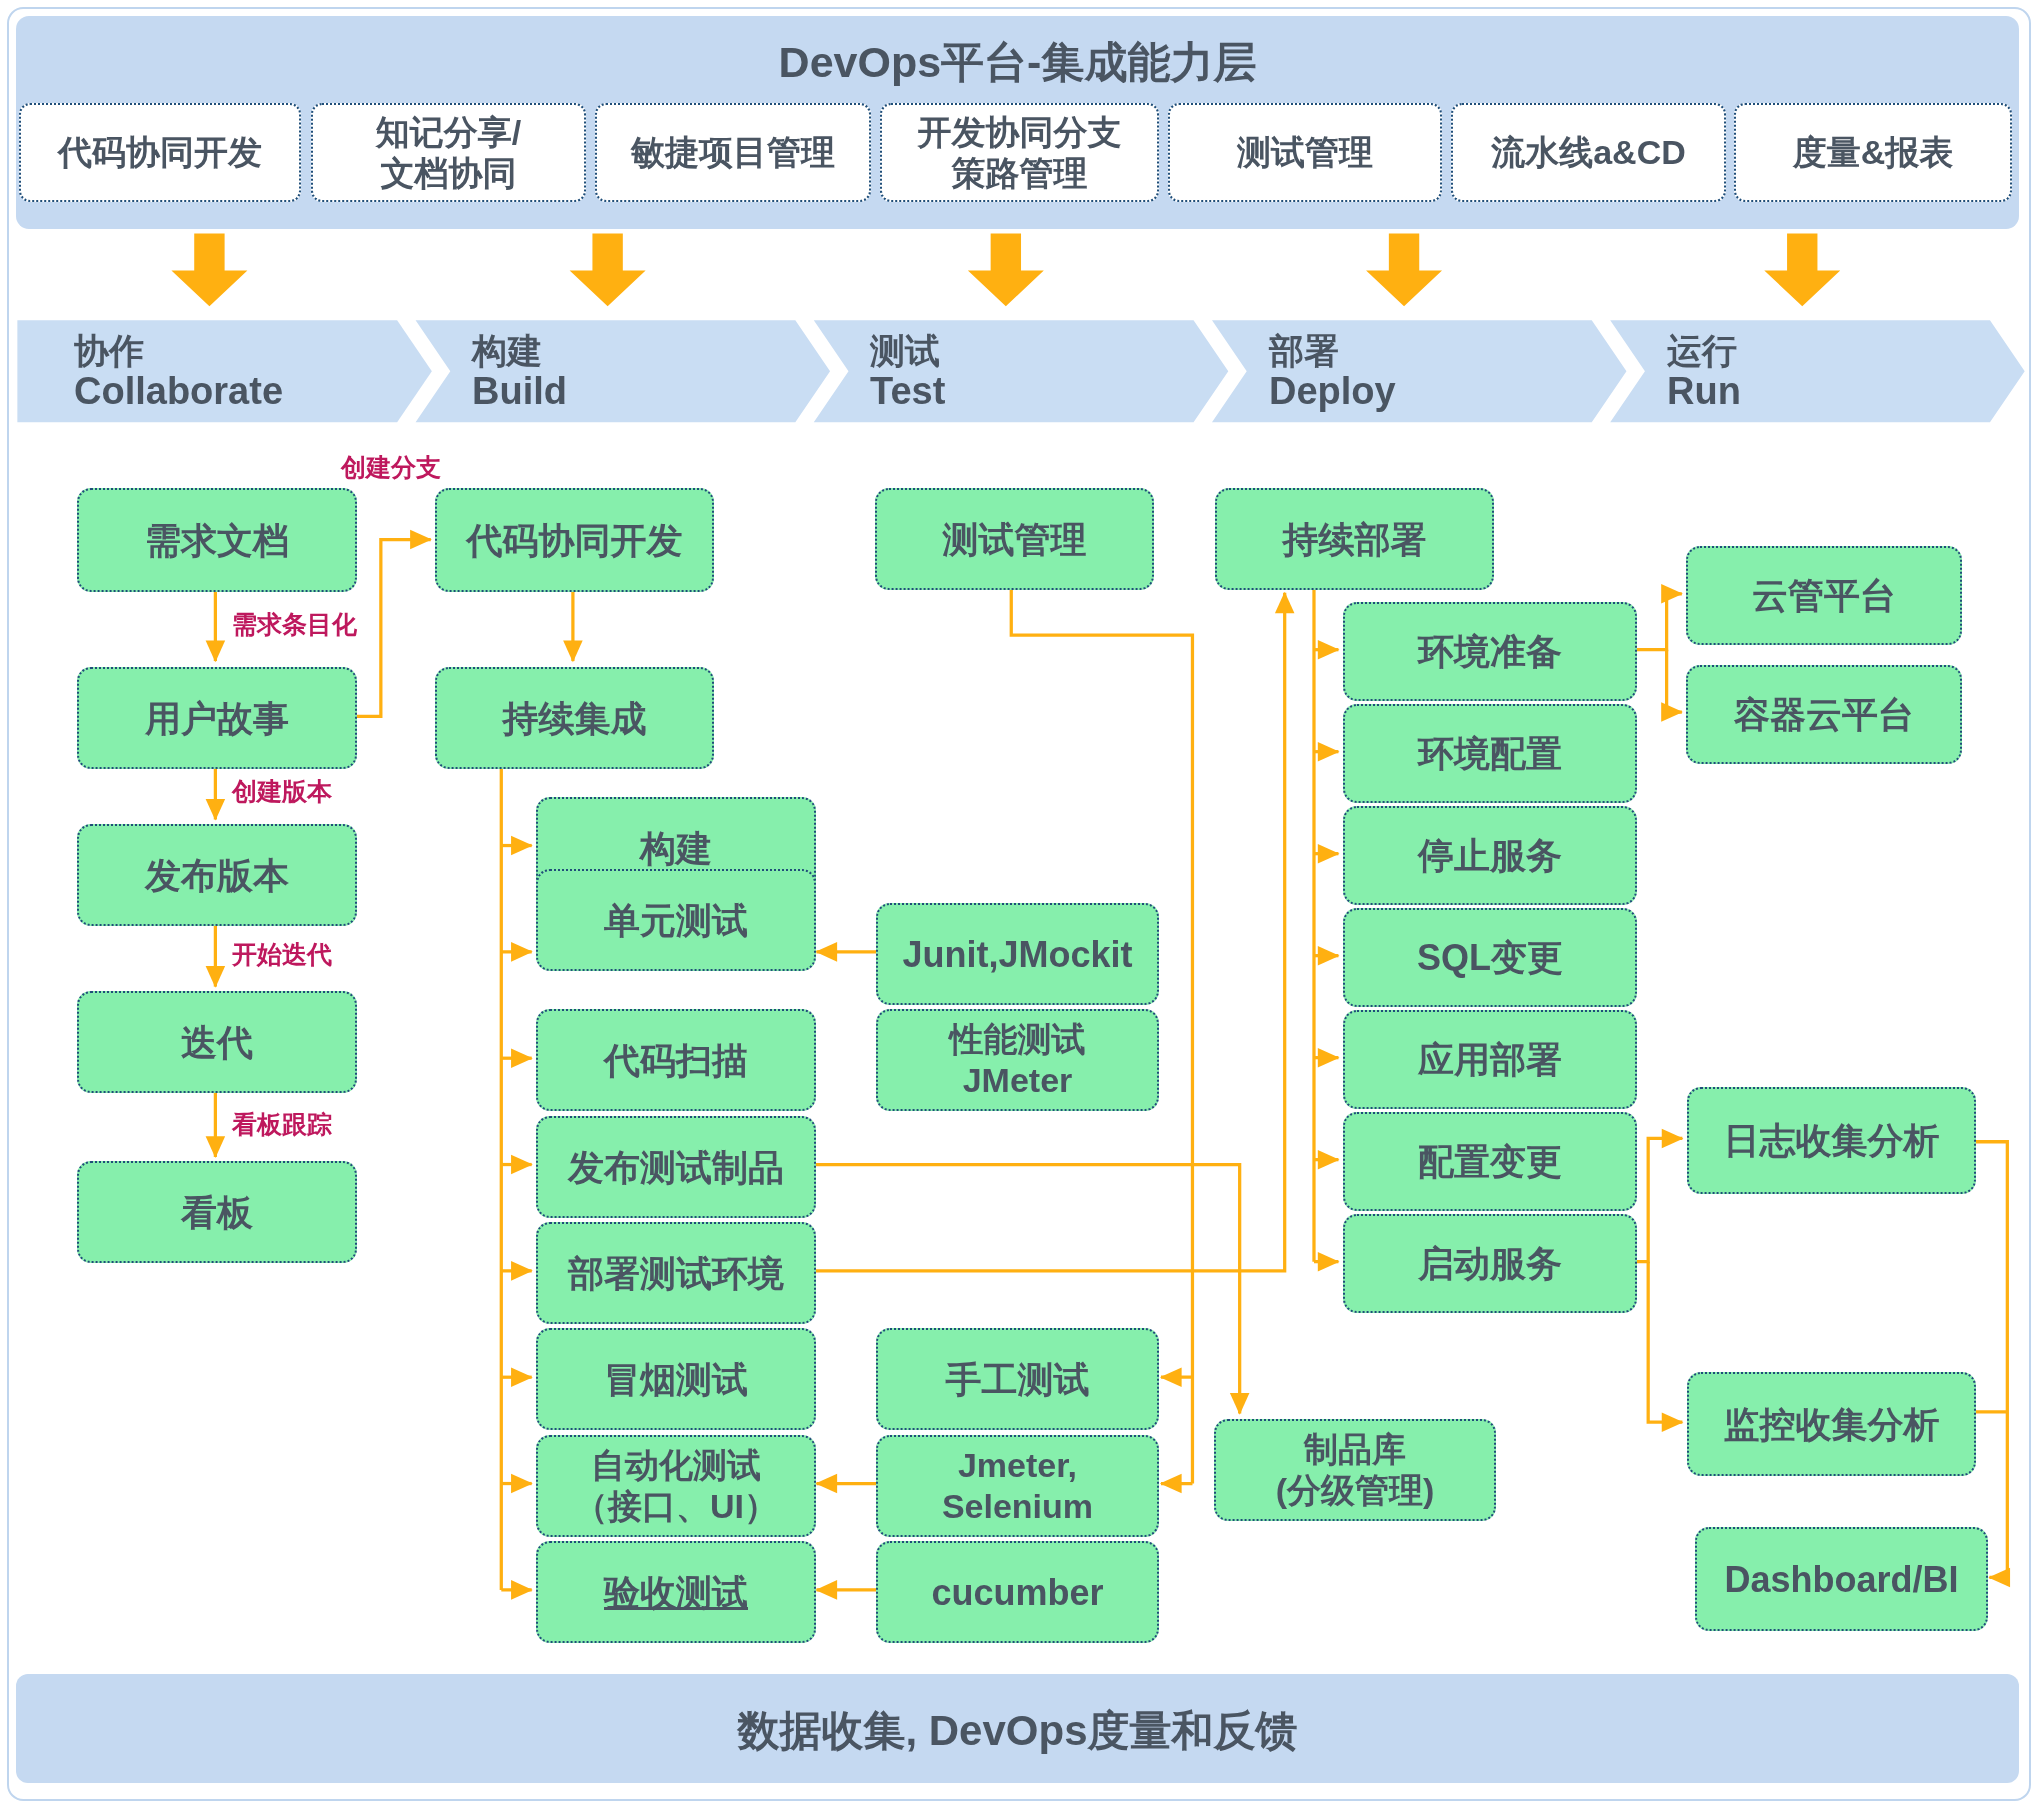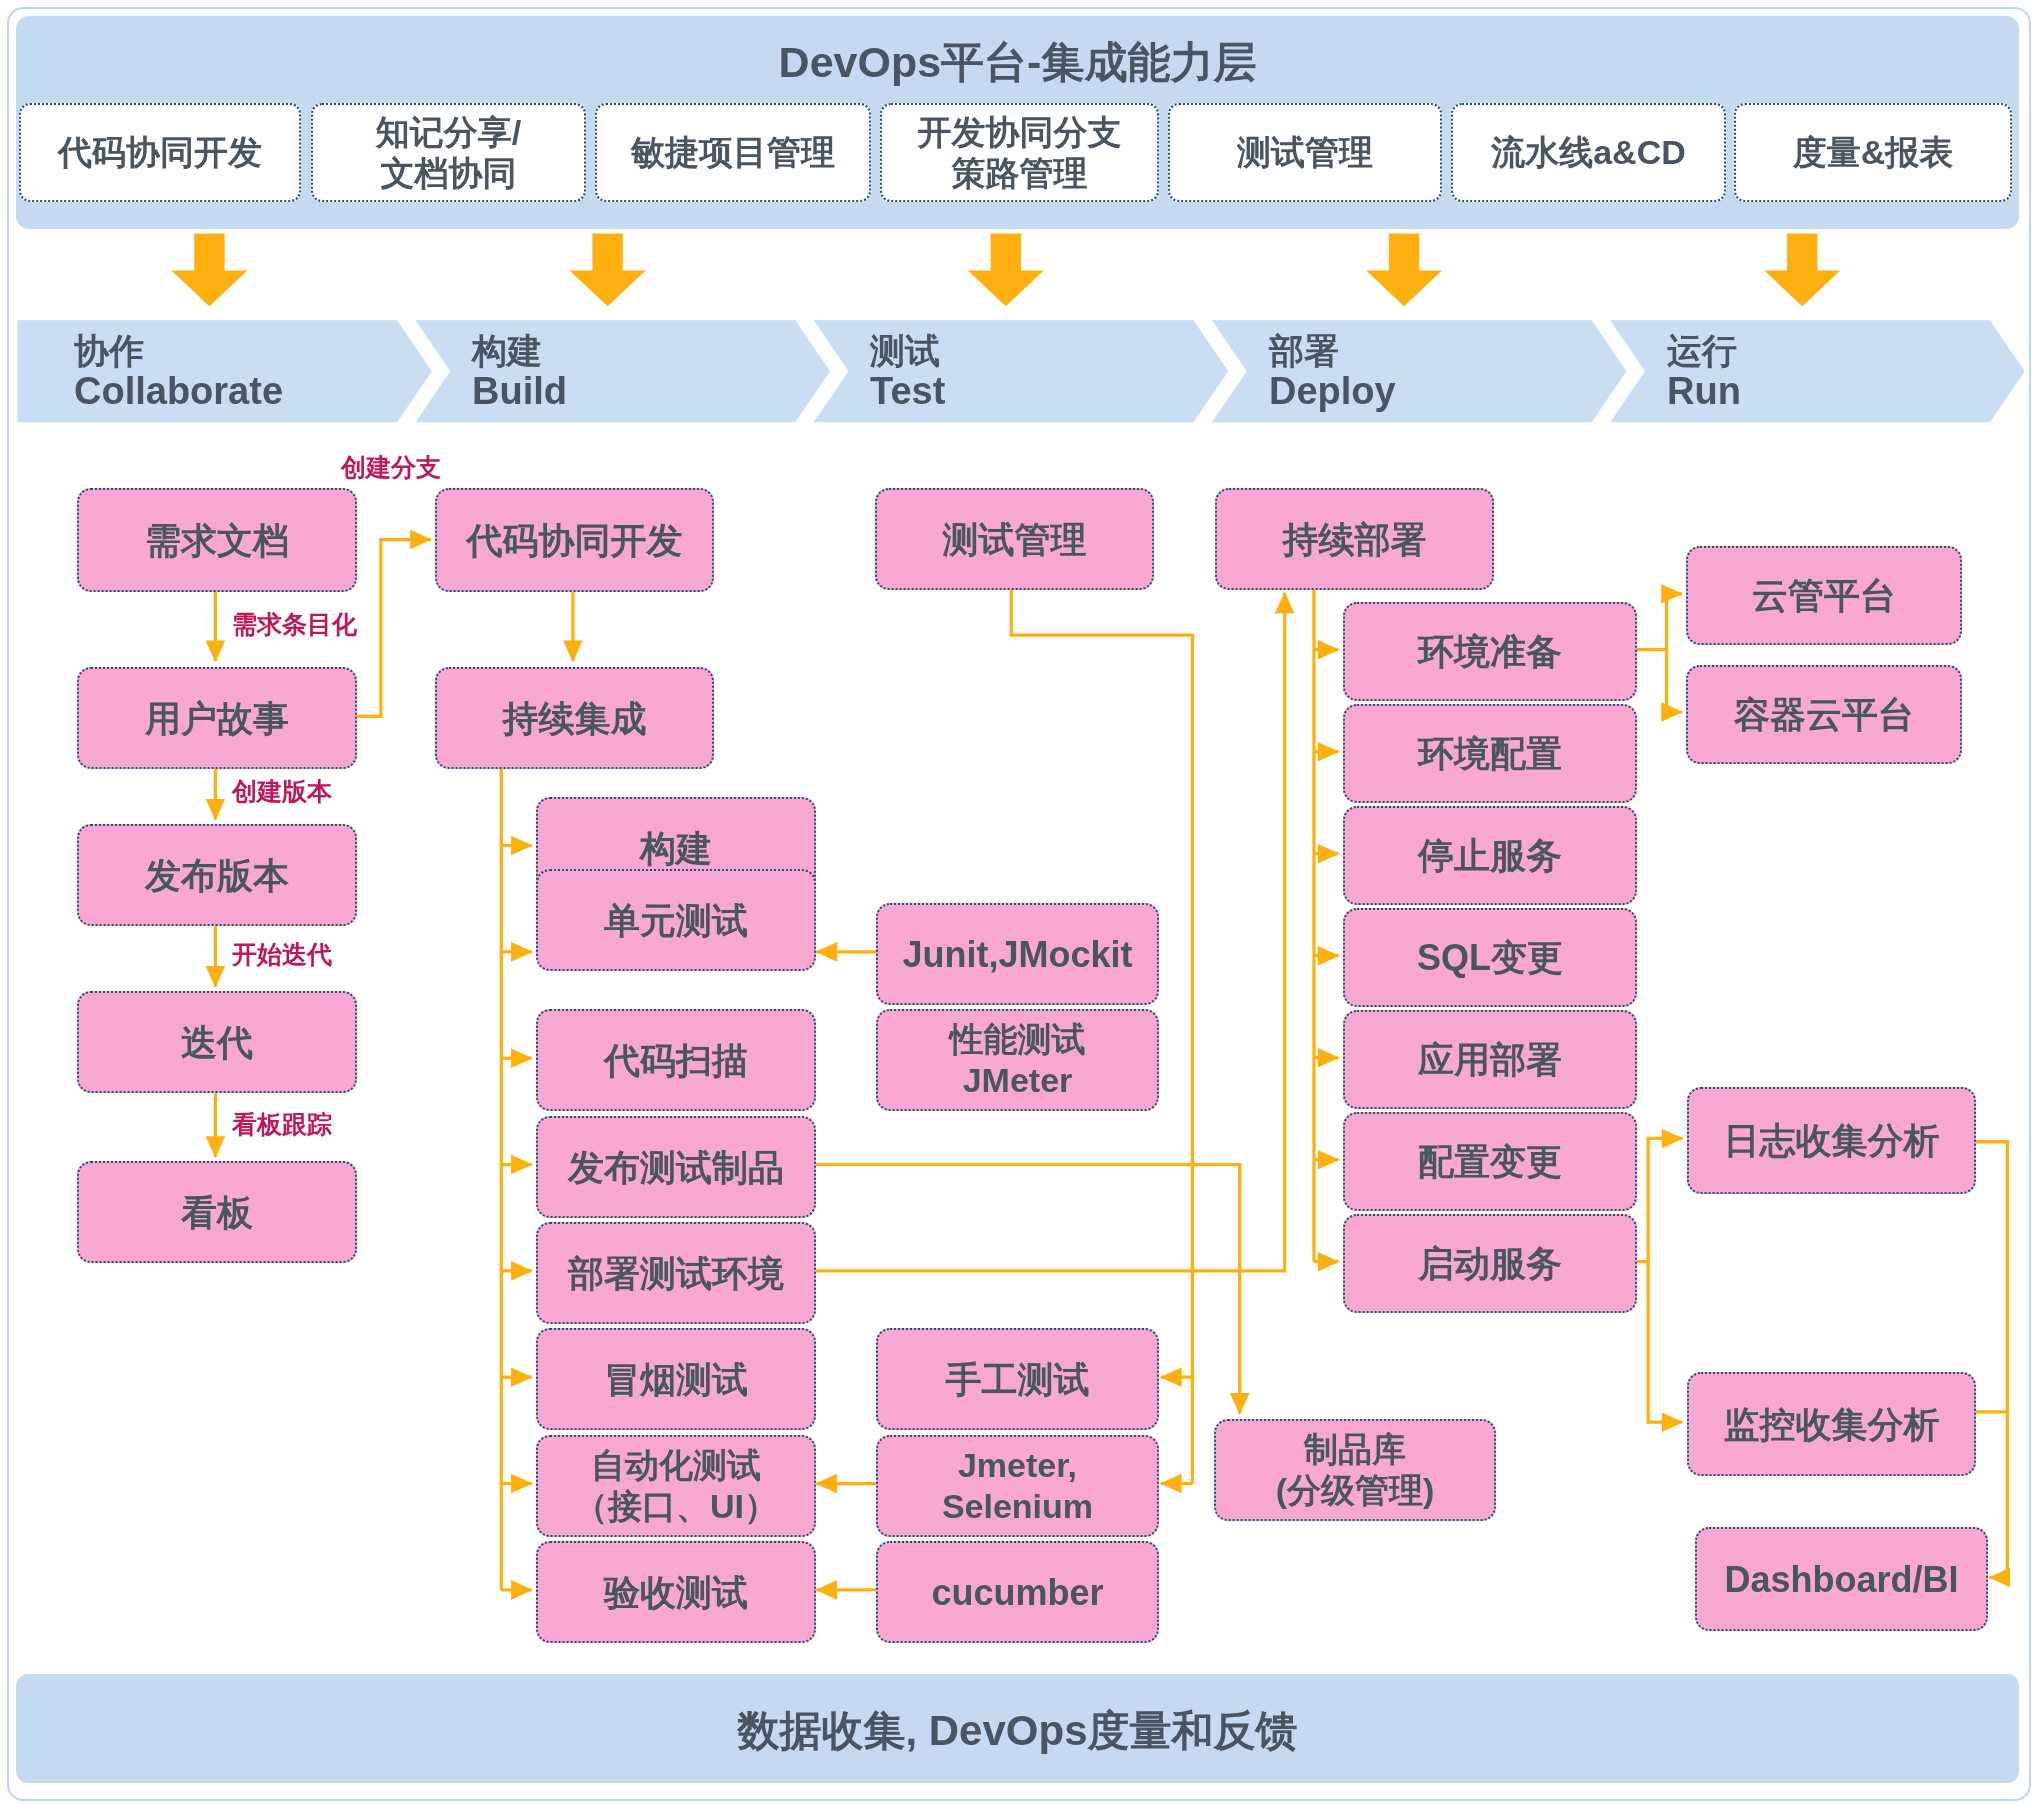--- a/index.html
+++ b/index.html
@@ -1,20 +1,20 @@
 <!DOCTYPE html>
 <html style="font-size:8.7px"><head>
 <meta charset="utf-8">
 <style>
   html,body{margin:0;padding:0;background:#fff;}
   #canvas{position:relative;width:2035px;height:1805px;background:#fff;overflow:hidden;
           font-family:"Liberation Sans","DejaVu Sans",sans-serif;}
   .abs{position:absolute;}
   .banner{background:#C5D9F1;border-radius:13px;}
-  .node{position:absolute;background:#f9a8d4;border:2.2px dotted #1F4E79;border-radius:14px;
+  .node{position:absolute;background:#86efac;border:2.2px dotted #1F4E79;border-radius:14px;
         display:flex;align-items:center;justify-content:center;text-align:center;
         color:#4A5562;font-size:36px;font-weight:600;line-height:43px;white-space:pre-line;}
   .cap{position:absolute;background:#fff;border:2.2px dotted #1F4E79;border-radius:11px;
        display:flex;align-items:center;justify-content:center;text-align:center;
        color:#4A5562;font-size:34px;font-weight:700;line-height:41px;white-space:pre-line;}
   .chev-label{position:absolute;width:271px;color:#4A5562;font-weight:700;}
   .chev-label .cn{font-size:35px;line-height:43px;display:block;}
   .chev-label .en{font-size:38px;line-height:39px;display:block;}
   .lbl{position:absolute;color:#be185d;font-size:25px;font-weight:600;line-height:33px;white-space:nowrap;}
   .big-title{position:absolute;width:100%;text-align:center;color:#4A5562;font-weight:700;font-size:43px;}
@@ -150,21 +150,21 @@
   <div class="node" style="left:435px;top:488px;width:275px;height:100px;">代码协同开发</div>
   <div class="node" style="left:435px;top:667px;width:275px;height:98px;">持续集成</div>
   <div class="node" style="left:536px;top:797px;width:276px;height:98px;">构建</div>
   <div class="node" style="left:536px;top:869px;width:276px;height:98px;">单元测试</div>
   <div class="node" style="left:536px;top:1009px;width:276px;height:98px;">代码扫描</div>
   <div class="node" style="left:536px;top:1116px;width:276px;height:98px;">发布测试制品</div>
   <div class="node" style="left:536px;top:1222px;width:276px;height:98px;">部署测试环境</div>
   <div class="node" style="left:536px;top:1328px;width:276px;height:98px;">冒烟测试</div>
   <div class="node" style="left:536px;top:1435px;width:276px;height:98px;font-size:34px;line-height:41px;">自动化测试
 （接口、UI）</div>
-  <div class="node" style="left:536px;top:1541px;width:276px;height:98px;">验收测试</div>
+  <div class="node" style="left:536px;top:1541px;width:276px;height:98px;text-decoration:underline;">验收测试</div>
 
   <div class="node" style="left:875px;top:488px;width:275px;height:98px;">测试管理</div>
   <div class="node" style="left:876px;top:903px;width:279px;height:98px;">Junit,JMockit</div>
   <div class="node" style="left:876px;top:1009px;width:279px;height:98px;font-size:34px;line-height:41px;">性能测试
 JMeter</div>
   <div class="node" style="left:876px;top:1328px;width:279px;height:98px;">手工测试</div>
   <div class="node" style="left:876px;top:1435px;width:279px;height:98px;font-size:34px;line-height:41px;">Jmeter,
 Selenium</div>
   <div class="node" style="left:876px;top:1541px;width:279px;height:98px;text-align:right;">cucumber</div>
 

